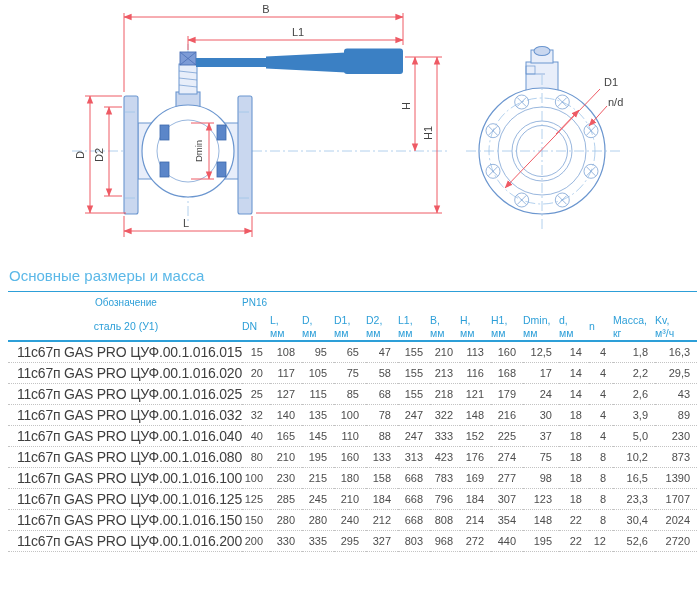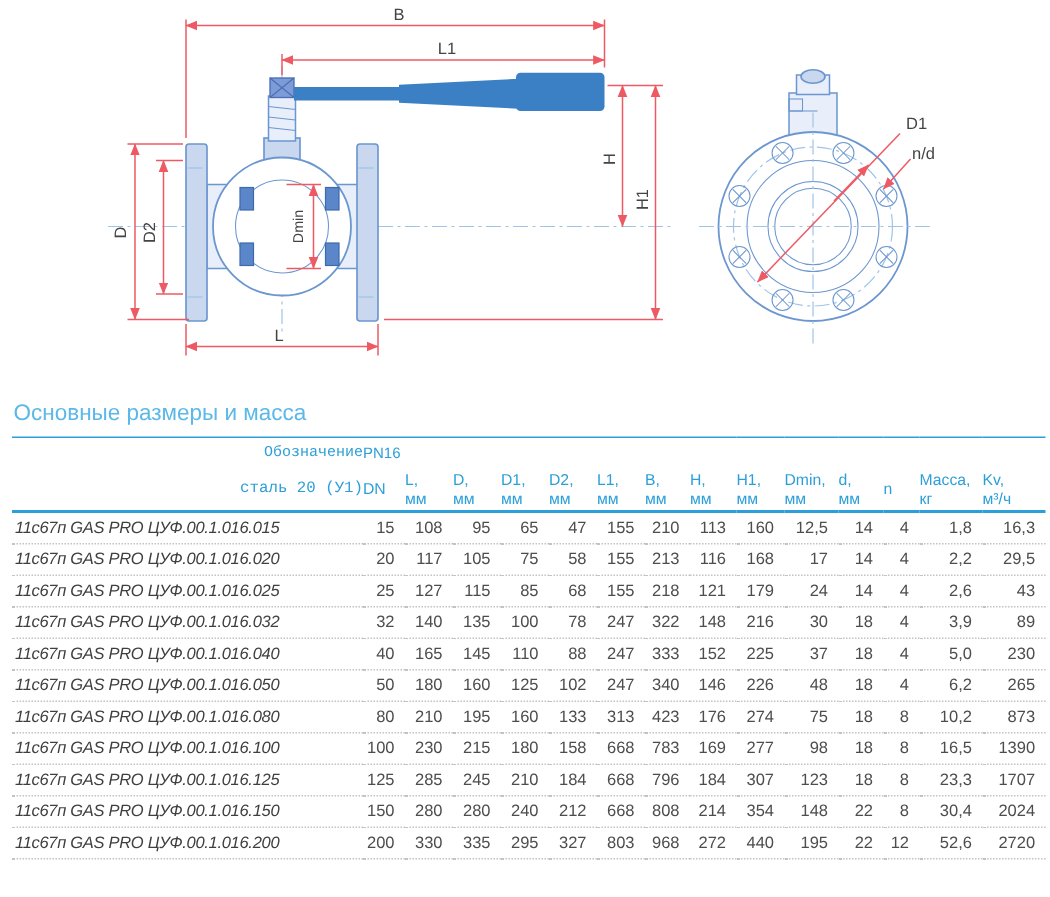--- a/index.html
+++ b/index.html
@@ -53,40 +53,39 @@
   thead tr.r2{border-bottom:2px solid var(--accent-blue,#2d9fd8);}
   th{
     color:var(--accent-blue,#2d9fd8);
     font-weight:normal;
     font-size:10.5px;
     line-height:1.2;
     text-align:left;
     vertical-align:middle;
     padding:0;
   }
-  th.left{text-align:right;padding-left:2px;font-family:Liberation Mono, monospace;}
+  th.left{text-align:center;padding-left:2px;}
   tr.r1 th{height:21px;font-size:10px;}
   tr.r2 th{height:27px;}
   tbody td{
     height:20px;
     font-size:11px;
     color:var(--text-gray,#4d4d4d);
     text-align:right;
     padding:0 7px 0 0;
     border-bottom:1px dotted #c3c3c3;
     white-space:nowrap;
     overflow:hidden;
   }
   tbody td.name{
-    text-align:left;
+    text-align:right;
     padding:0 0 0 2px;
-    font-size:11px;
+    font-size:14px;
     letter-spacing:-0.2px;
     color:#3f3f3f;
-    font-style:italic;
   }
 </style>
 </head>
 <body>
 
 <div class="page">
 
   <svg class="drawing" width="700" height="258" viewBox="0 0 700 258" xmlns="http://www.w3.org/2000/svg">
     <defs>
       <marker id="arr" viewBox="0 0 10 10" refX="9.5" refY="5" markerWidth="8" markerHeight="8" orient="auto-start-reverse">
@@ -411,37 +410,20 @@
             <td>333</td>
             <td>152</td>
             <td>225</td>
             <td>37</td>
             <td>18</td>
             <td>4</td>
             <td>5,0</td>
             <td>230</td>
           </tr>
           <tr>
-            <td class="name">11с67п GAS PRO ЦУФ.00.1.016.050</td>
-            <td>50</td>
-            <td>180</td>
-            <td>160</td>
-            <td>125</td>
-            <td>102</td>
-            <td>247</td>
-            <td>340</td>
-            <td>146</td>
-            <td>226</td>
-            <td>48</td>
-            <td>18</td>
-            <td>4</td>
-            <td>6,2</td>
-            <td>265</td>
-          </tr>
-          <tr>
             <td class="name">11с67п GAS PRO ЦУФ.00.1.016.080</td>
             <td>80</td>
             <td>210</td>
             <td>195</td>
             <td>160</td>
             <td>133</td>
             <td>313</td>
             <td>423</td>
             <td>176</td>
             <td>274</td>

